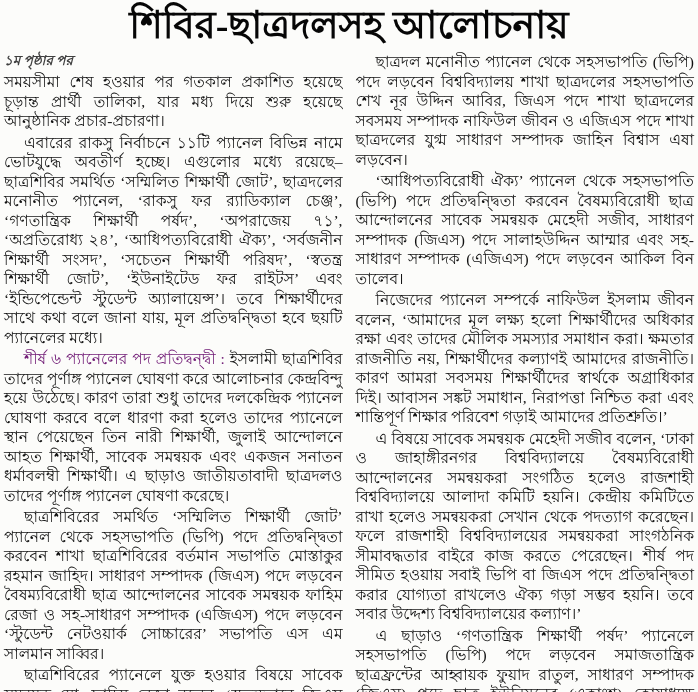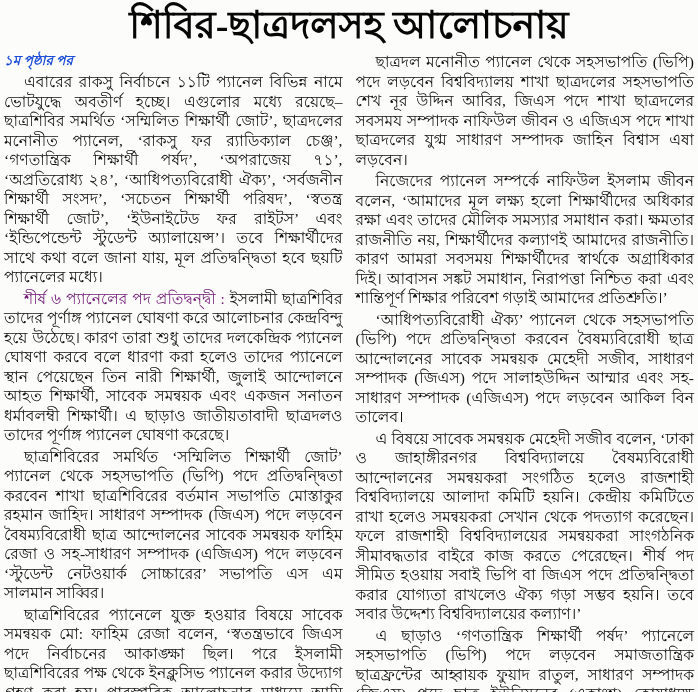--- a/index.html
+++ b/index.html
@@ -40,21 +40,21 @@
   .col {
     flex: 1 1 0;
     min-width: 0;
   }
   .continued-note {
     font-weight: bold;
     font-style: italic;
     font-size: 13.5px;
     line-height: 18px;
     margin: 0 0 2px 0;
-    color: #1d4ed8;
+    color: #404040;
   }
   .para {
     margin: 0;
     font-size: 15.5px;
     line-height: 19.5px;
     text-align: justify;
     text-justify: inter-word;
     color: #111;
     word-break: break-word;
   }
@@ -74,31 +74,32 @@
 
 <div class="page">
 
   <h1 class="headline">শিবির-ছাত্রদলসহ আলোচনায়</h1>
 
   <div class="columns">
 
     <div class="col">
       <p class="continued-note">১ম পৃষ্ঠার পর</p>
       <div>
+          <p class="para">সময়সীমা শেষ হওয়ার পর গতকাল প্রকাশিত হয়েছে চূড়ান্ত প্রার্থী তালিকা, যার মধ্য দিয়ে শুরু হয়েছে আনুষ্ঠানিক প্রচার-প্রচারণা।</p>
           <p class="para indent">এবারের রাকসু নির্বাচনে ১১টি প্যানেল বিভিন্ন নামে ভোটযুদ্ধে অবতীর্ণ হচ্ছে। এগুলোর মধ্যে রয়েছে– ছাত্রশিবির সমর্থিত ‘সম্মিলিত শিক্ষার্থী জোট’, ছাত্রদলের মনোনীত প্যানেল, ‘রাকসু ফর র‍্যাডিক্যাল চেঞ্জ’, ‘গণতান্ত্রিক শিক্ষার্থী পর্ষদ’, ‘অপরাজেয় ৭১’, ‘অপ্রতিরোধ্য ২৪’, ‘আধিপত্যবিরোধী ঐক্য’, ‘সর্বজনীন শিক্ষার্থী সংসদ’, ‘সচেতন শিক্ষার্থী পরিষদ’, ‘স্বতন্ত্র শিক্ষার্থী জোট’, ‘ইউনাইটেড ফর রাইটস’ এবং ‘ইন্ডিপেন্ডেন্ট স্টুডেন্ট অ্যালায়েন্স’। তবে শিক্ষার্থীদের সাথে কথা বলে জানা যায়, মূল প্রতিদ্বন্দ্বিতা হবে ছয়টি প্যানেলের মধ্যে।</p>
           <p class="para indent"><b class="lead">শীর্ষ ৬ প্যানেলের পদ প্রতিদ্বন্দ্বী :</b> ইসলামী ছাত্রশিবির তাদের পূর্ণাঙ্গ প্যানেল ঘোষণা করে আলোচনার কেন্দ্রবিন্দু হয়ে উঠেছে। কারণ তারা শুধু তাদের দলকেন্দ্রিক প্যানেল ঘোষণা করবে বলে ধারণা করা হলেও তাদের প্যানেলে স্থান পেয়েছেন তিন নারী শিক্ষার্থী, জুলাই আন্দোলনে আহত শিক্ষার্থী, সাবেক সমন্বয়ক এবং একজন সনাতন ধর্মাবলম্বী শিক্ষার্থী। এ ছাড়াও জাতীয়তাবাদী ছাত্রদলও তাদের পূর্ণাঙ্গ প্যানেল ঘোষণা করেছে।</p>
           <p class="para indent">ছাত্রশিবিরের সমর্থিত ‘সম্মিলিত শিক্ষার্থী জোট’ প্যানেল থেকে সহসভাপতি (ভিপি) পদে প্রতিদ্বন্দ্বিতা করবেন শাখা ছাত্রশিবিরের বর্তমান সভাপতি মোস্তাকুর রহমান জাহিদ। সাধারণ সম্পাদক (জিএস) পদে লড়বেন বৈষম্যবিরোধী ছাত্র আন্দোলনের সাবেক সমন্বয়ক ফাহিম রেজা ও সহ-সাধারণ সম্পাদক (এজিএস) পদে লড়বেন ‘স্টুডেন্ট নেটওয়ার্ক সোচ্চারের’ সভাপতি এস এম সালমান সাব্বির।</p>
           <p class="para indent">ছাত্রশিবিরের প্যানেলে যুক্ত হওয়ার বিষয়ে সাবেক সমন্বয়ক মো: ফাহিম রেজা বলেন, ‘স্বতন্ত্রভাবে জিএস পদে নির্বাচনের আকাঙ্ক্ষা ছিল। পরে ইসলামী ছাত্রশিবিরের পক্ষ থেকে ইনক্লুসিভ প্যানেল করার উদ্যোগ গ্রহণ করা হয়। পারস্পরিক আলোচনার মাধ্যমে আমি ছাত্রশিবিরের প্যানেলে নির্বাচন করার</p>
         </div>
     </div>
 
     <div class="col">
       <div>
           <p class="para indent">ছাত্রদল মনোনীত প্যানেল থেকে সহসভাপতি (ভিপি) পদে লড়বেন বিশ্ববিদ্যালয় শাখা ছাত্রদলের সহসভাপতি শেখ নূর উদ্দিন আবির, জিএস পদে শাখা ছাত্রদলের সবসময সম্পাদক নাফিউল জীবন ও এজিএস পদে শাখা ছাত্রদলের যুগ্ম সাধারণ সম্পাদক জাহিন বিশ্বাস এষা লড়বেন।</p>
+          <p class="para indent">‘আধিপত্যবিরোধী ঐক্য’ প্যানেল থেকে সহসভাপতি (ভিপি) পদে প্রতিদ্বন্দ্বিতা করবেন বৈষম্যবিরোধী ছাত্র আন্দোলনের সাবেক সমন্বয়ক মেহেদী সজীব, সাধারণ সম্পাদক (জিএস) পদে সালাহউদ্দিন আম্মার এবং সহ-সাধারণ সম্পাদক (এজিএস) পদে লড়বেন আকিল বিন তালেব।</p>
           <p class="para indent">নিজেদের প্যানেল সম্পর্কে নাফিউল ইসলাম জীবন বলেন, ‘আমাদের মূল লক্ষ্য হলো শিক্ষার্থীদের অধিকার রক্ষা এবং তাদের মৌলিক সমস্যার সমাধান করা। ক্ষমতার রাজনীতি নয়, শিক্ষার্থীদের কল্যাণই আমাদের রাজনীতি। কারণ আমরা সবসময় শিক্ষার্থীদের স্বার্থকে অগ্রাধিকার দিই। আবাসন সঙ্কট সমাধান, নিরাপত্তা নিশ্চিত করা এবং শান্তিপূর্ণ শিক্ষার পরিবেশ গড়াই আমাদের প্রতিশ্রুতি।’</p>
-          <p class="para indent">‘আধিপত্যবিরোধী ঐক্য’ প্যানেল থেকে সহসভাপতি (ভিপি) পদে প্রতিদ্বন্দ্বিতা করবেন বৈষম্যবিরোধী ছাত্র আন্দোলনের সাবেক সমন্বয়ক মেহেদী সজীব, সাধারণ সম্পাদক (জিএস) পদে সালাহউদ্দিন আম্মার এবং সহ-সাধারণ সম্পাদক (এজিএস) পদে লড়বেন আকিল বিন তালেব।</p>
           <p class="para indent">এ বিষয়ে সাবেক সমন্বয়ক মেহেদী সজীব বলেন, ‘ঢাকা ও জাহাঙ্গীরনগর বিশ্ববিদ্যালয়ে বৈষম্যবিরোধী আন্দোলনের সমন্বয়করা সংগঠিত হলেও রাজশাহী বিশ্ববিদ্যালয়ে আলাদা কমিটি হয়নি। কেন্দ্রীয় কমিটিতে রাখা হলেও সমন্বয়করা সেখান থেকে পদত্যাগ করেছেন। ফলে রাজশাহী বিশ্ববিদ্যালয়ের সমন্বয়করা সাংগঠনিক সীমাবদ্ধতার বাইরে কাজ করতে পেরেছেন। শীর্ষ পদ সীমিত হওয়ায় সবাই ভিপি বা জিএস পদে প্রতিদ্বন্দ্বিতা করার যোগ্যতা রাখলেও ঐক্য গড়া সম্ভব হয়নি। তবে সবার উদ্দেশ্য বিশ্ববিদ্যালয়ের কল্যাণ।’</p>
           <p class="para indent">এ ছাড়াও ‘গণতান্ত্রিক শিক্ষার্থী পর্ষদ’ প্যানেলে সহসভাপতি (ভিপি) পদে লড়বেন সমাজতান্ত্রিক ছাত্রফ্রন্টের আহ্বায়ক ফুয়াদ রাতুল, সাধারণ সম্পাদক (জিএস) পদে ছাত্র ইউনিয়নের (একাংশ) কোষাধ্যক্ষ কাউছার আহম্মেদ এবং সহ-সাধারণ সম্পাদক (এজিএস) পদে লড়বেন ছাত্র গণমঞ্চের আহ্বায়ক নাসিম সরকার।</p>
         </div>
     </div>
 
   </div>
 </div>
 
 </body></html>

